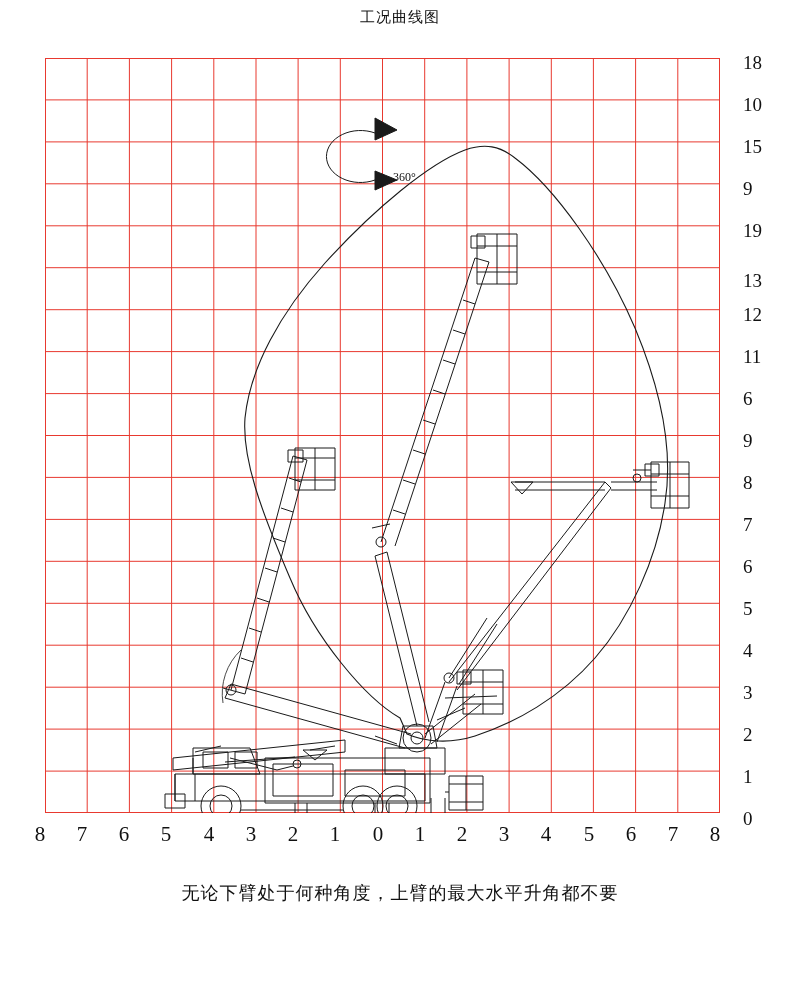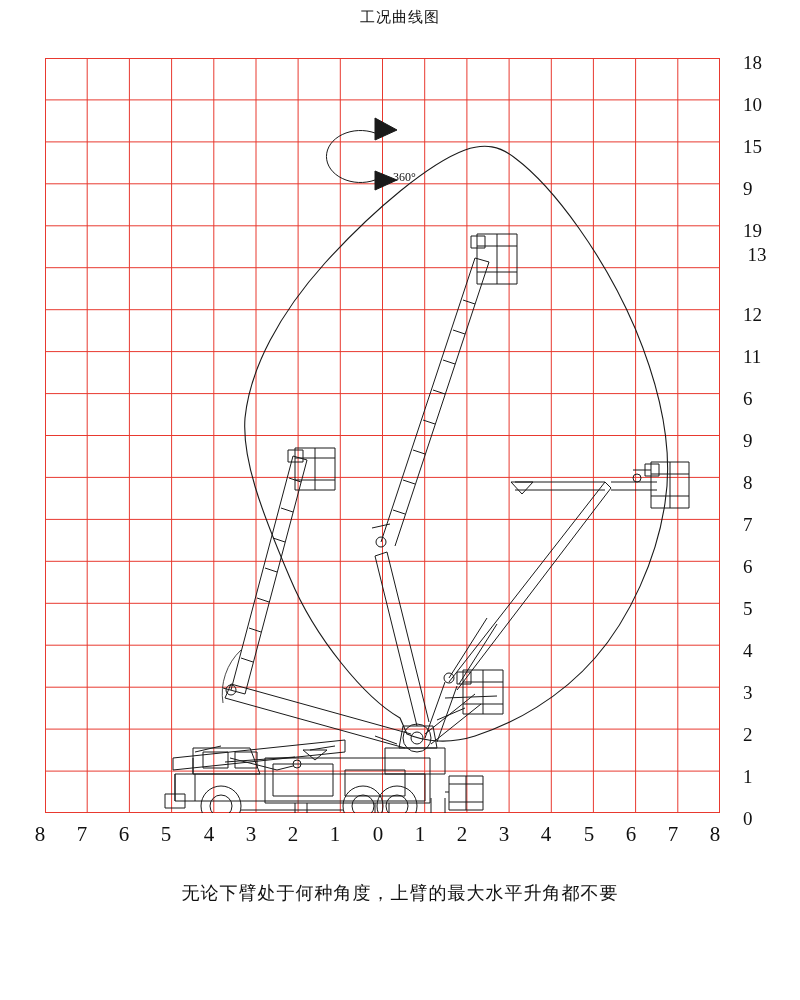--- a/index.html
+++ b/index.html
@@ -280,21 +280,21 @@
 
     <div id="rot-label">360°</div>
   </div>
 
   <div id="y-axis-labels">
     <div class="ytick" style="top:0px;">18</div>
     <div class="ytick" style="top:42px;">10</div>
     <div class="ytick" style="top:84px;">15</div>
     <div class="ytick" style="top:126px;">9</div>
     <div class="ytick" style="top:168px;">19</div>
-    <div class="ytick" style="top:192px;text-align:center;">13</div>
+    <div class="ytick" style="top:218px;">13</div>
     <div class="ytick" style="top:252px;">12</div>
     <div class="ytick" style="top:294px;">11</div>
     <div class="ytick" style="top:336px;">6</div>
     <div class="ytick" style="top:378px;">9</div>
     <div class="ytick" style="top:420px;">8</div>
     <div class="ytick" style="top:462px;">7</div>
     <div class="ytick" style="top:504px;">6</div>
     <div class="ytick" style="top:546px;">5</div>
     <div class="ytick" style="top:588px;">4</div>
     <div class="ytick" style="top:630px;">3</div>

